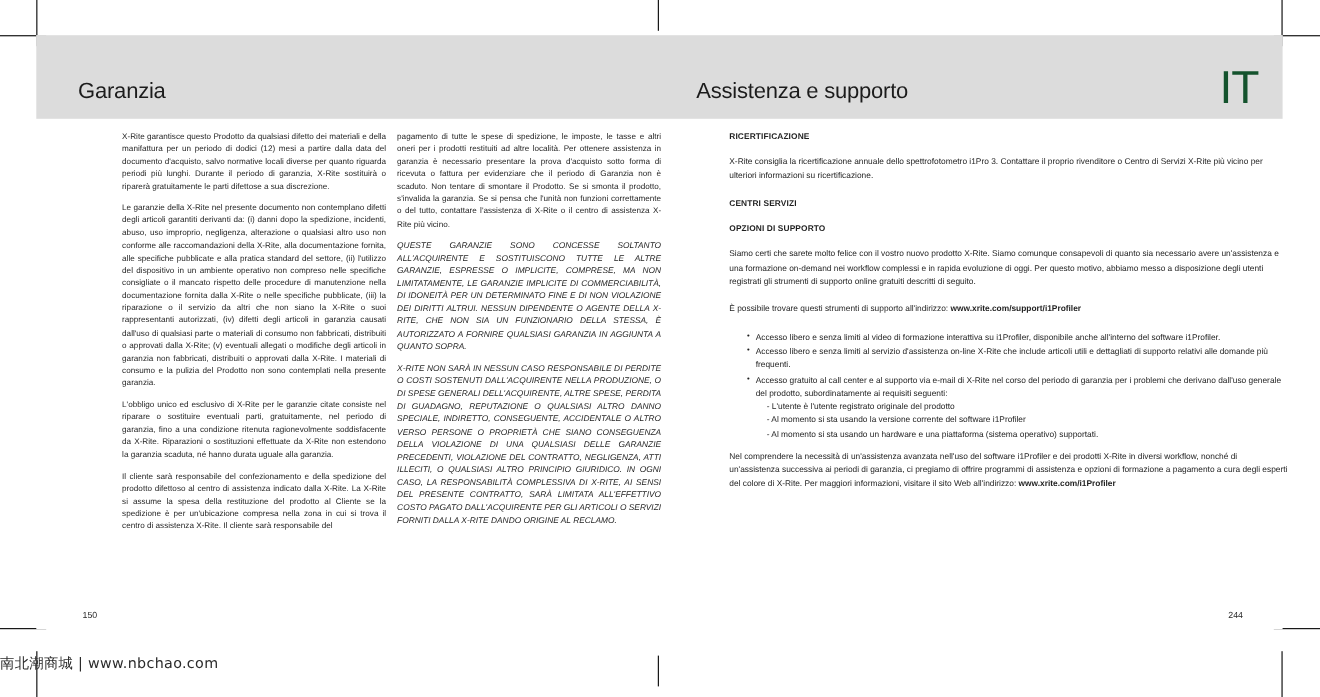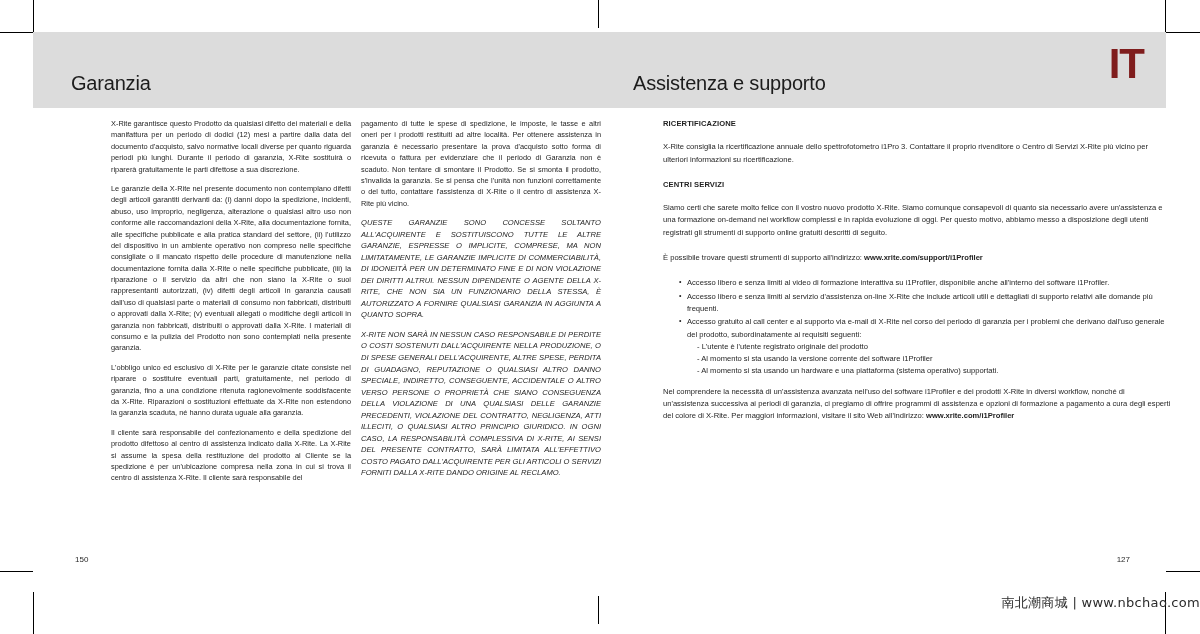--- a/index.html
+++ b/index.html
@@ -50,24 +50,24 @@
     font-weight: normal;
     color: #1c1c1c;
     letter-spacing: -0.2px;
   }
   #title-left  { left: 38px;  top: 27px; }
   #title-right { left: 600px; top: 27px; }
 
   .lang-badge {
     position: absolute;
     right: 22px;
-    top: 11px;
+    top: 27px;
     font-size: 42px;
-    font-weight: bold;
-    color: #7f1d1d;
+    font-weight: normal;
+    color: #14532d;
     line-height: 1;
     letter-spacing: -1px;
   }
 
   
   .page-left {
     position: absolute;
     left: 0;
     top: 76px;
     width: 566px;
@@ -147,21 +147,21 @@
     color: #2a2a2a;
   }
   #folio-left  { left: 42px; }
   #folio-right { right: 36px; }
 
   .watermark {
     position: absolute;
     left: 0;
     top: 594px;
     width: 1200px;
-    text-align: right;
+    text-align: left;
     font-size: 13px;
     color: #2b2b2b;
     font-family: "DejaVu Sans", sans-serif;
     letter-spacing: 0.3px;
   }
 </style>
 </head>
 <body>
 
 <div class="crop-mark cm-v" style="left:33px; top:0;"></div>
@@ -205,31 +205,32 @@
 
   <div class="page-right">
 
     <div class="rp-body">
 
       <h3>RICERTIFICAZIONE</h3>
       <p>X-Rite consiglia la ricertificazione annuale dello spettrofotometro i1Pro 3. Contattare il proprio rivenditore o Centro di Servizi X-Rite più vicino per ulteriori informazioni su ricertificazione.</p>
 
       <h3>CENTRI SERVIZI</h3>
 
+      <h3>OPZIONI DI SUPPORTO</h3>
       <p>Siamo certi che sarete molto felice con il vostro nuovo prodotto X-Rite. Siamo comunque consapevoli di quanto sia necessario avere un'assistenza e una formazione on-demand nei workflow complessi e in rapida evoluzione di oggi. Per questo motivo, abbiamo messo a disposizione degli utenti registrati gli strumenti di supporto online gratuiti descritti di seguito.</p>
 
       <p class="tight"><span>È possibile trovare questi strumenti di supporto all'indirizzo: </span><b>www.xrite.com/support/i1Profiler</b></p>
 
       <ul class="bullets">
         <li>Accesso libero e senza limiti al video di formazione interattiva su i1Profiler, disponibile anche all'interno del software i1Profiler.</li>
         <li>Accesso libero e senza limiti al servizio d'assistenza on-line X-Rite che include articoli utili e dettagliati di supporto relativi alle domande più frequenti.</li>
         <li><span>Accesso gratuito al call center e al supporto via e-mail di X-Rite nel corso del periodo di garanzia per i problemi che derivano dall'uso generale del prodotto, subordinatamente ai requisiti seguenti:</span><span class="subline">- L'utente è l'utente registrato originale del prodotto</span><span class="subline">- Al momento si sta usando la versione corrente del software i1Profiler</span><span class="subline">- Al momento si sta usando un hardware e una piattaforma (sistema operativo) supportati.</span></li>
       </ul>
 
       <p><span>Nel comprendere la necessità di un'assistenza avanzata nell'uso del software i1Profiler e dei prodotti X-Rite in diversi workflow, nonché di un'assistenza successiva ai periodi di garanzia, ci pregiamo di offrire programmi di assistenza e opzioni di formazione a pagamento a cura degli esperti del colore di X-Rite. Per maggiori informazioni, visitare il sito Web all'indirizzo: </span><b>www.xrite.com/i1Profiler</b></p>
     </div>
 
-    <div class="folio" id="folio-right">127</div>
+    <div class="folio" id="folio-right">244</div>
   </div>
 
 </div>
 
 <div class="watermark">南北潮商城 | www.nbchao.com</div>
 
 </body></html>

